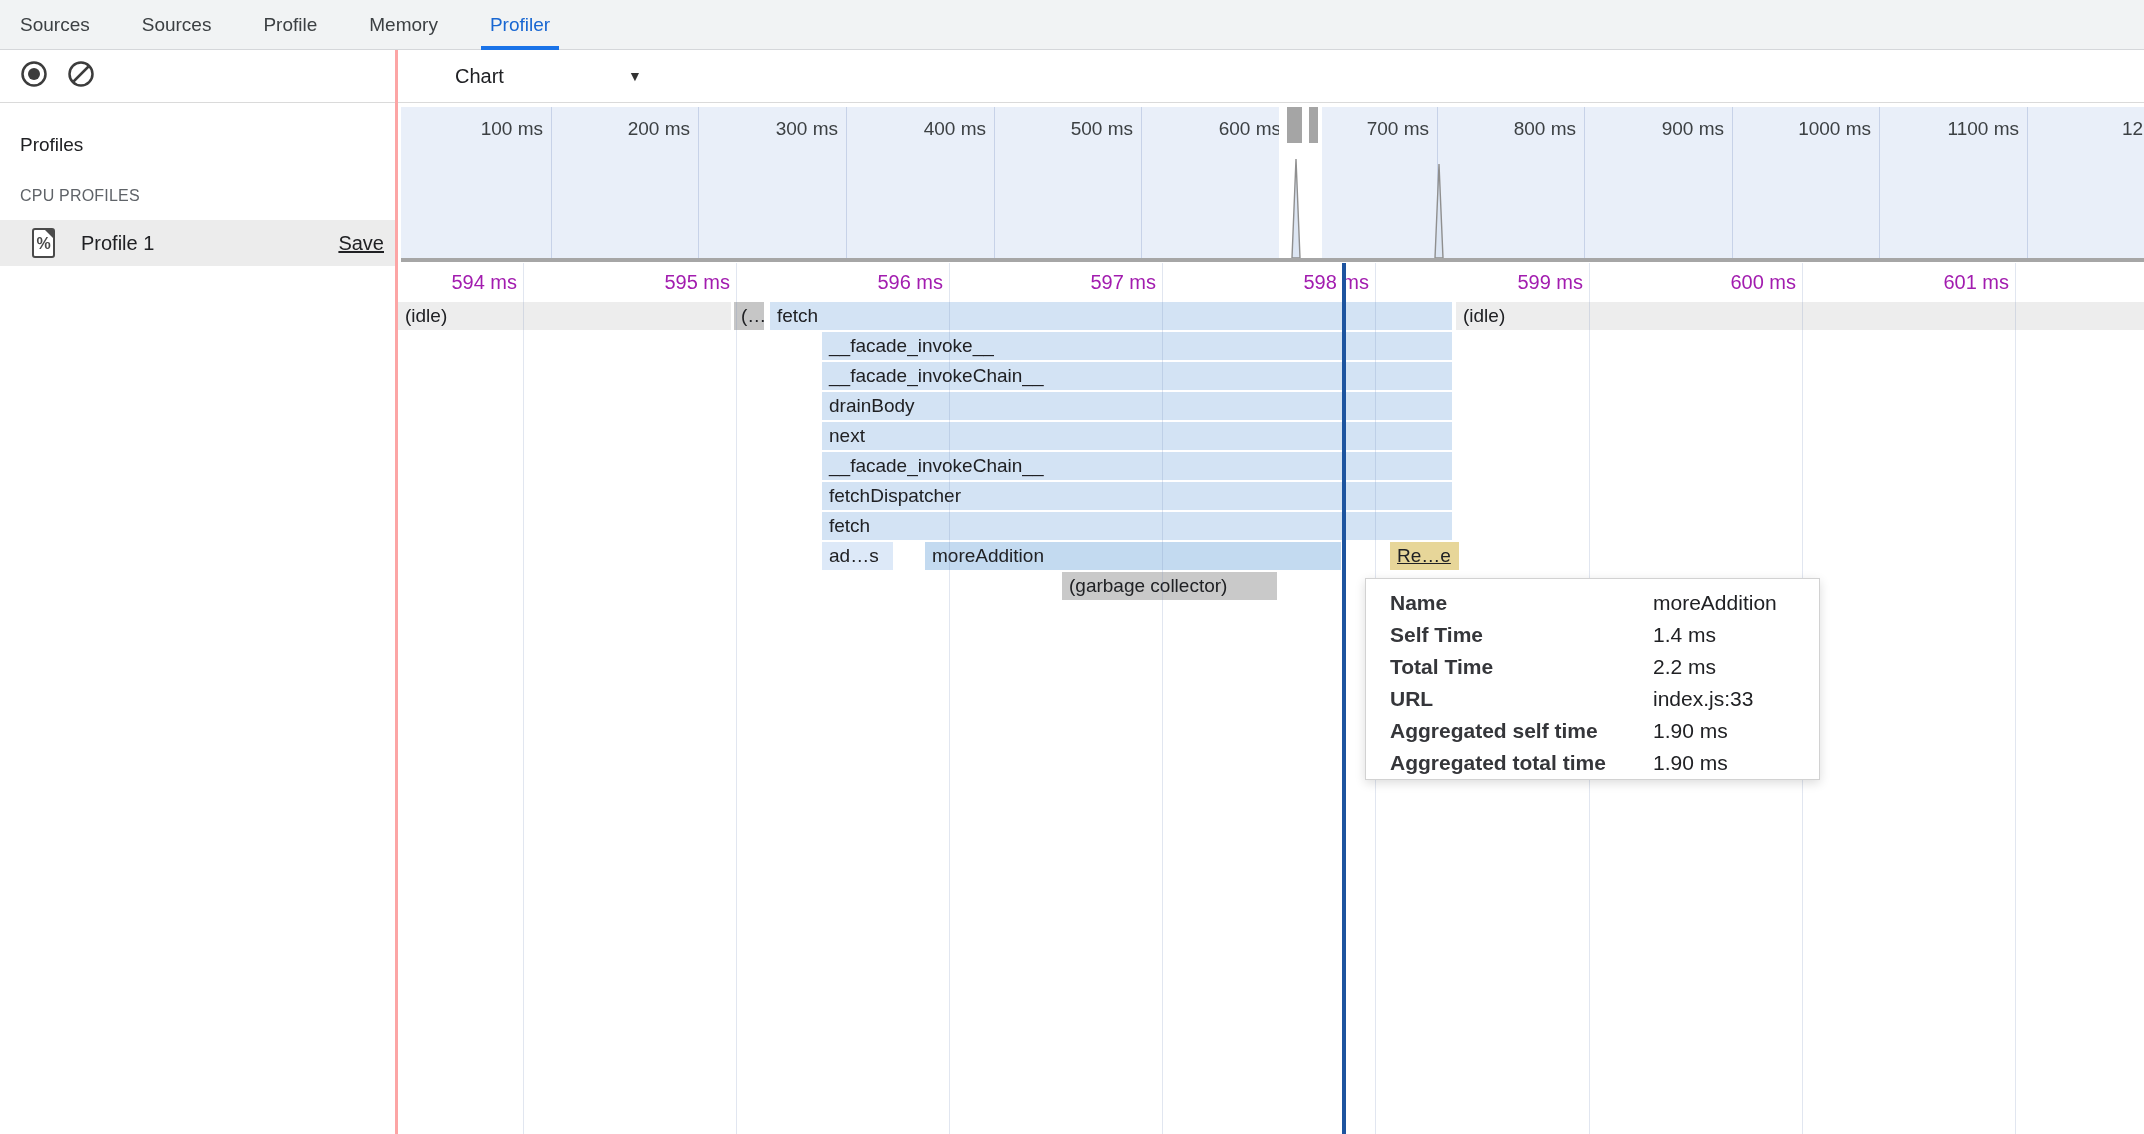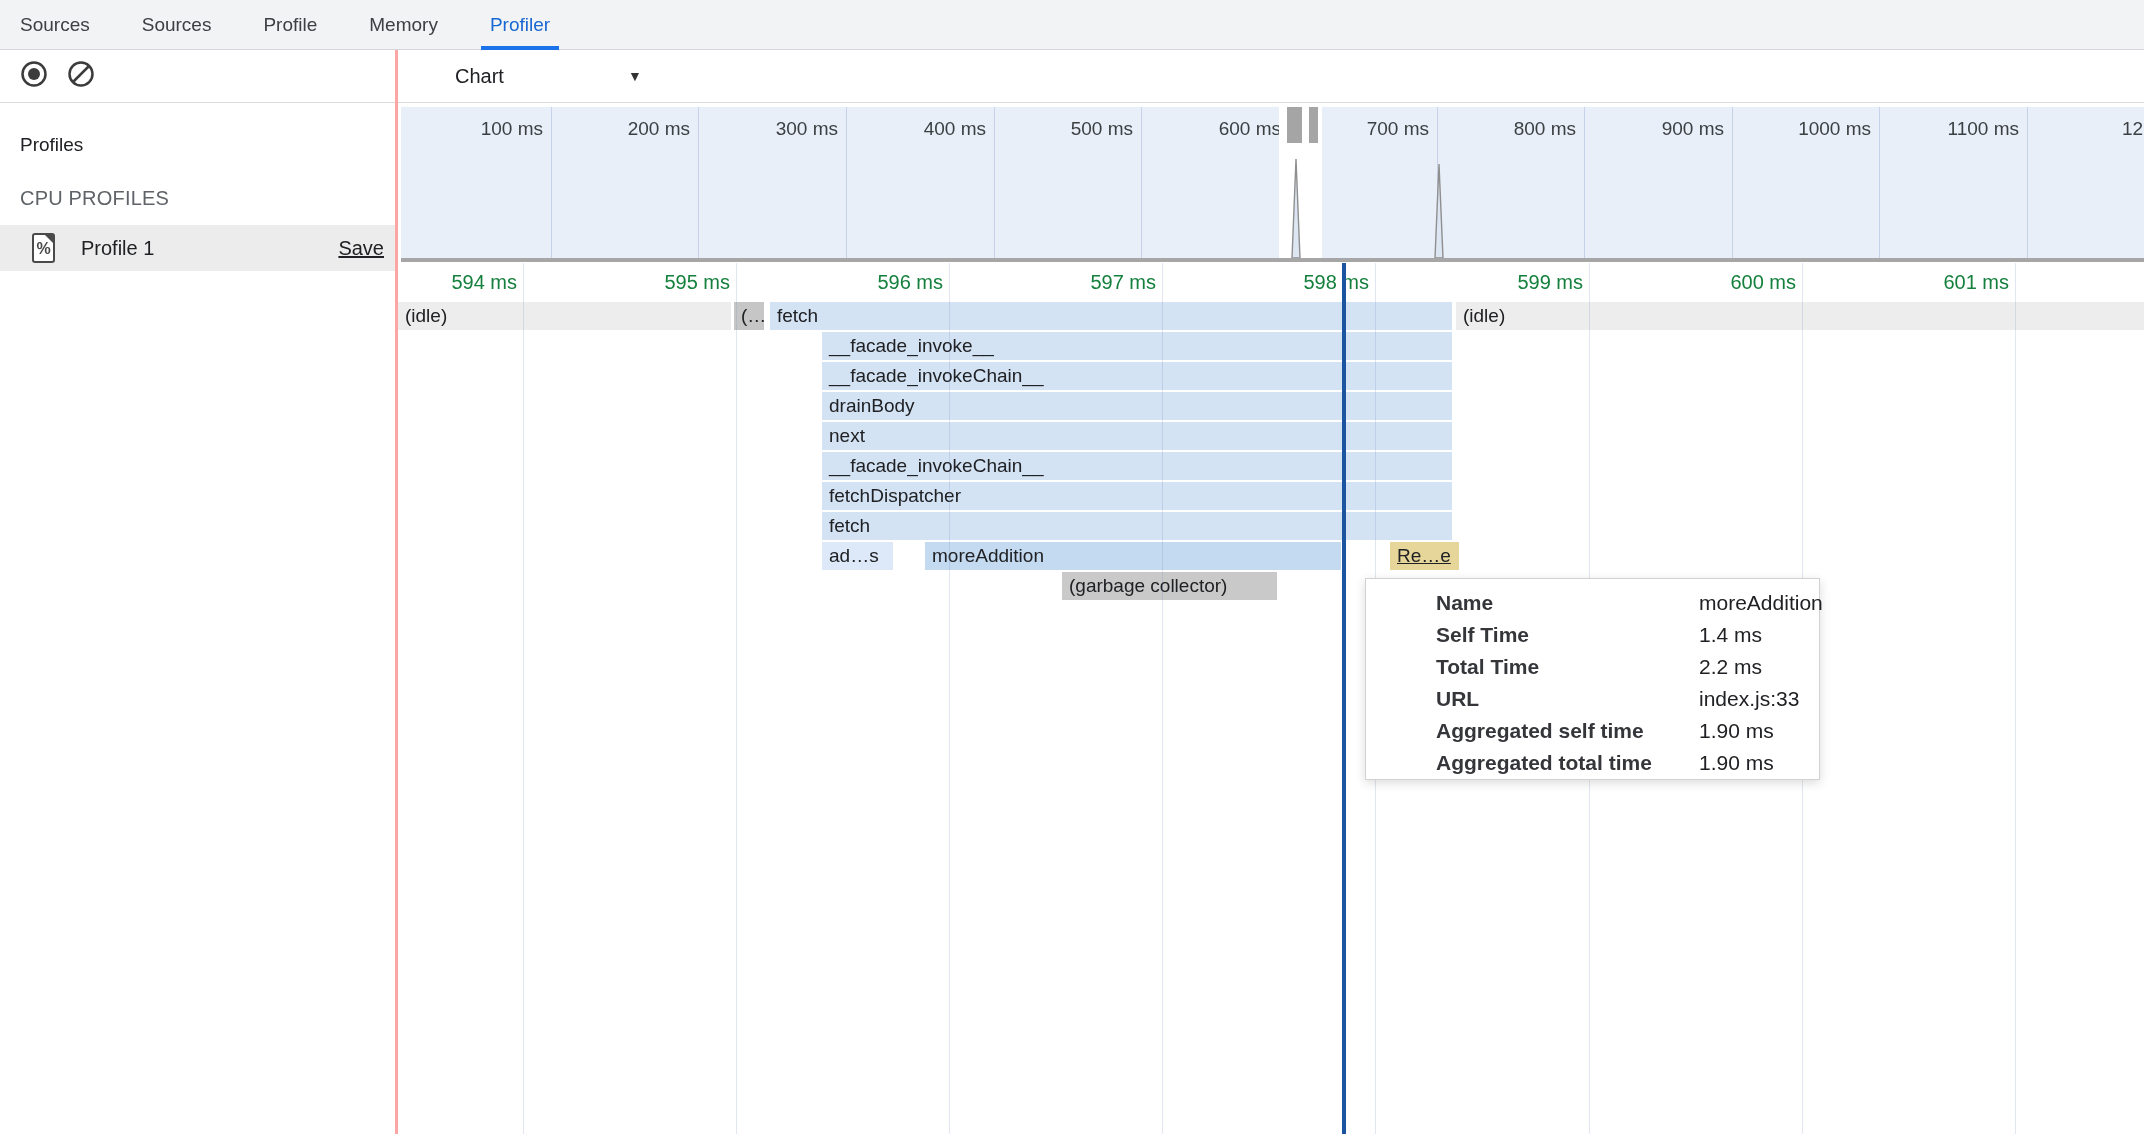--- a/index.html
+++ b/index.html
@@ -15,21 +15,21 @@
   .tab.active{color:#1967d2;}
   .tab .underline{position:absolute;left:0;right:0;bottom:-2px;height:5px;background:#1a73e8;}
 
   
   #sidebar{position:absolute;left:0;top:50px;width:398px;height:1084px;background:#fff;
            border-right:3px solid #fca5a5;box-sizing:border-box;}
   #sidebar-toolbar{height:53px;border-bottom:1px solid #dadada;display:flex;align-items:center;
                    gap:17px;padding-left:19px;box-sizing:border-box;}
   .icon-btn{width:30px;height:30px;display:flex;align-items:center;justify-content:center;cursor:pointer;}
   #profiles-heading{margin:31px 0 0 20px;font-size:19px;color:#202124;}
-  #cpu-heading{margin:31px 0 0 20px;font-size:20px;color:#5f6368;letter-spacing:.2px;}
+  #cpu-heading{margin:31px 0 0 20px;font-size:16px;color:#5f6368;letter-spacing:.2px;}
   #profile-row{margin-top:15px;height:46px;background:#ececec;display:flex;align-items:center;cursor:pointer;}
   #doc-icon{position:relative;width:23px;height:30px;border:2.5px solid #4a4a4a;border-radius:3px;
             margin-left:32px;background:#fff;box-sizing:border-box;}
   #doc-icon .fold{position:absolute;top:-1px;right:-1px;width:0;height:0;
                   border-top:10px solid #4a4a4a;border-left:10px solid transparent;}
   #doc-icon .pct{position:absolute;left:0;right:0;top:2px;bottom:0;display:flex;align-items:center;
                  justify-content:center;font-size:16px;font-weight:bold;color:#4a4a4a;}
   #profile-name{margin-left:26px;font-size:20px;color:#202124;}
   #save-link{margin-left:auto;margin-right:11px;font-size:20px;color:#202124;
              text-decoration:underline;cursor:pointer;}
@@ -47,30 +47,30 @@
             border-bottom:4px solid #a6a6a6;overflow:hidden;cursor:ew-resize;}
   .ov-divider{position:absolute;top:0;height:151px;width:1px;background:#c7d2e8;}
   .ov-label{position:absolute;top:11px;width:200px;text-align:right;font-size:19px;color:#3c4043;}
   #ov-selection{position:absolute;top:0;height:151px;background:#ffffff;}
   .ov-handle{position:absolute;top:0;height:36px;background:#a5a5a5;cursor:ew-resize;}
   #ov-spikes{position:absolute;left:0;top:0;}
 
   
   #timeline{position:absolute;left:0;top:213px;width:1746px;height:871px;background:#fff;overflow:hidden;}
   .gridline{position:absolute;top:0;height:871px;width:1px;background:rgba(120,140,185,.22);z-index:3;}
-  .ruler-label{position:absolute;top:8px;width:200px;text-align:right;font-size:20px;color:#15803d;z-index:4;}
+  .ruler-label{position:absolute;top:8px;width:200px;text-align:right;font-size:20px;color:#a21caf;z-index:4;}
   .bar{position:absolute;height:28px;line-height:28px;font-size:19px;color:#202124;padding-left:7px;
        box-sizing:border-box;white-space:nowrap;overflow:hidden;z-index:2;cursor:default;}
   #playhead{position:absolute;top:0;width:4px;height:871px;z-index:5;}
 
   
   #tooltip{position:absolute;left:1365px;top:578px;width:455px;height:202px;background:#fff;
            border:1px solid #d2d2d2;box-shadow:0 3px 10px rgba(0,0,0,.14);box-sizing:border-box;
            padding:8px 0 0 24px;z-index:10;}
-  .tt-row{display:flex;height:32px;align-items:center;font-size:21px;margin-left:46px;}
+  .tt-row{display:flex;height:32px;align-items:center;font-size:21px;}
   .tt-label{width:263px;font-weight:bold;color:#35363a;flex-shrink:0;}
   .tt-value{color:#202124;}
 </style>
 </head>
 <body>
 
 <div id="app">
 
   <div id="tab-bar">
       <div class="tab">

